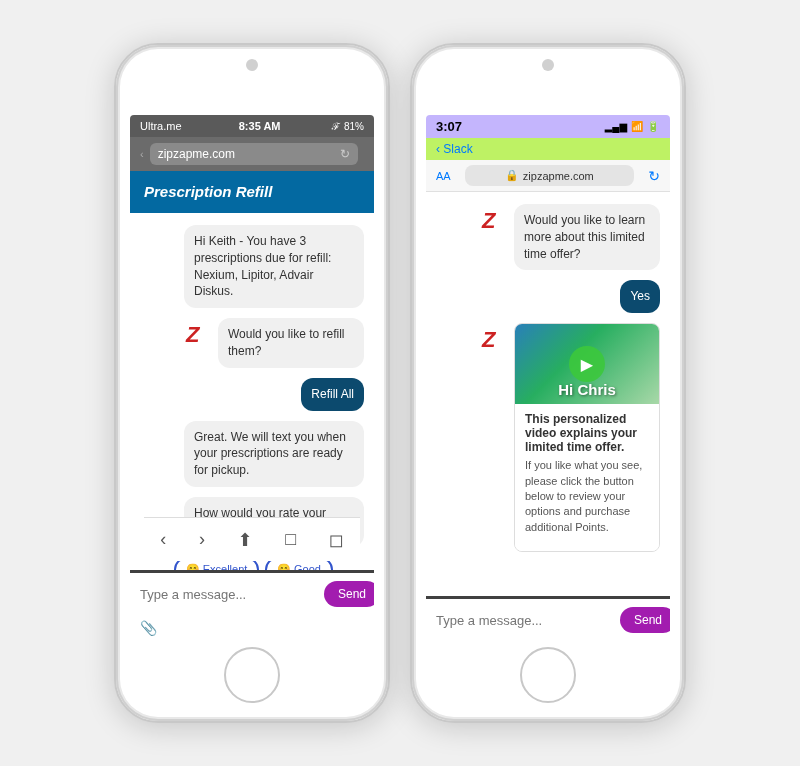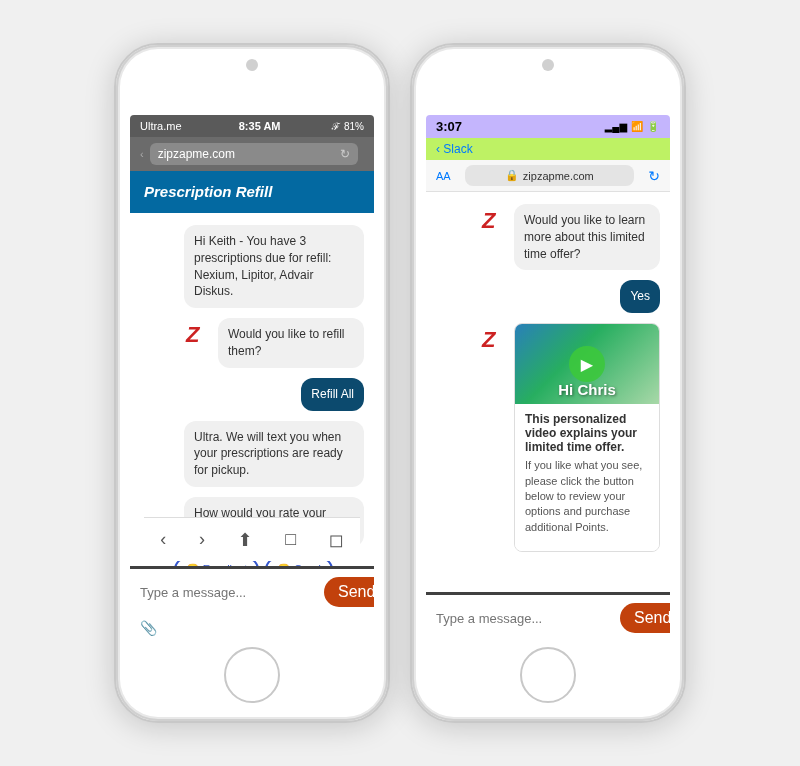--- a/index.html
+++ b/index.html
@@ -181,26 +181,26 @@
     }
     .chat-input-bar input {
       flex: 1;
       border: none;
       outline: none;
       font-size: 13px;
       color: #aaa;
       background: transparent;
     }
     .send-btn {
-      background: #c2410c;
+      background: #a21caf;
       color: #fff;
       border: none;
       border-radius: 16px;
       padding: 6px 14px;
-      font-size: 16px;
+      font-size: 12px;
       cursor: pointer;
     }
     .attachment-icon {
       font-size: 14px;
       color: #888;
     }
     .attachment-row {
       padding: 4px 10px;
       flex-shrink: 0;
       background: #fff;
@@ -391,21 +391,21 @@
             </svg>
           </div>
           <div class="bubble">Would you like to refill them?</div>
         </div>
 
         <div class="msg-row right">
           <div class="bubble blue">Refill All</div>
         </div>
 
         <div class="msg-row">
-          <div class="bubble">Ultra. We will text you when your prescriptions are ready for pickup.</div>
+          <div class="bubble">Great. We will text you when your prescriptions are ready for pickup.</div>
         </div>
 
         <div class="msg-row">
           <div class="bubble">How would you rate your experience with me today?</div>
         </div>
 
         <div class="rating-row">
           <div class="rating-btn">
             <span>😊</span>
             <span>Excellent</span>

